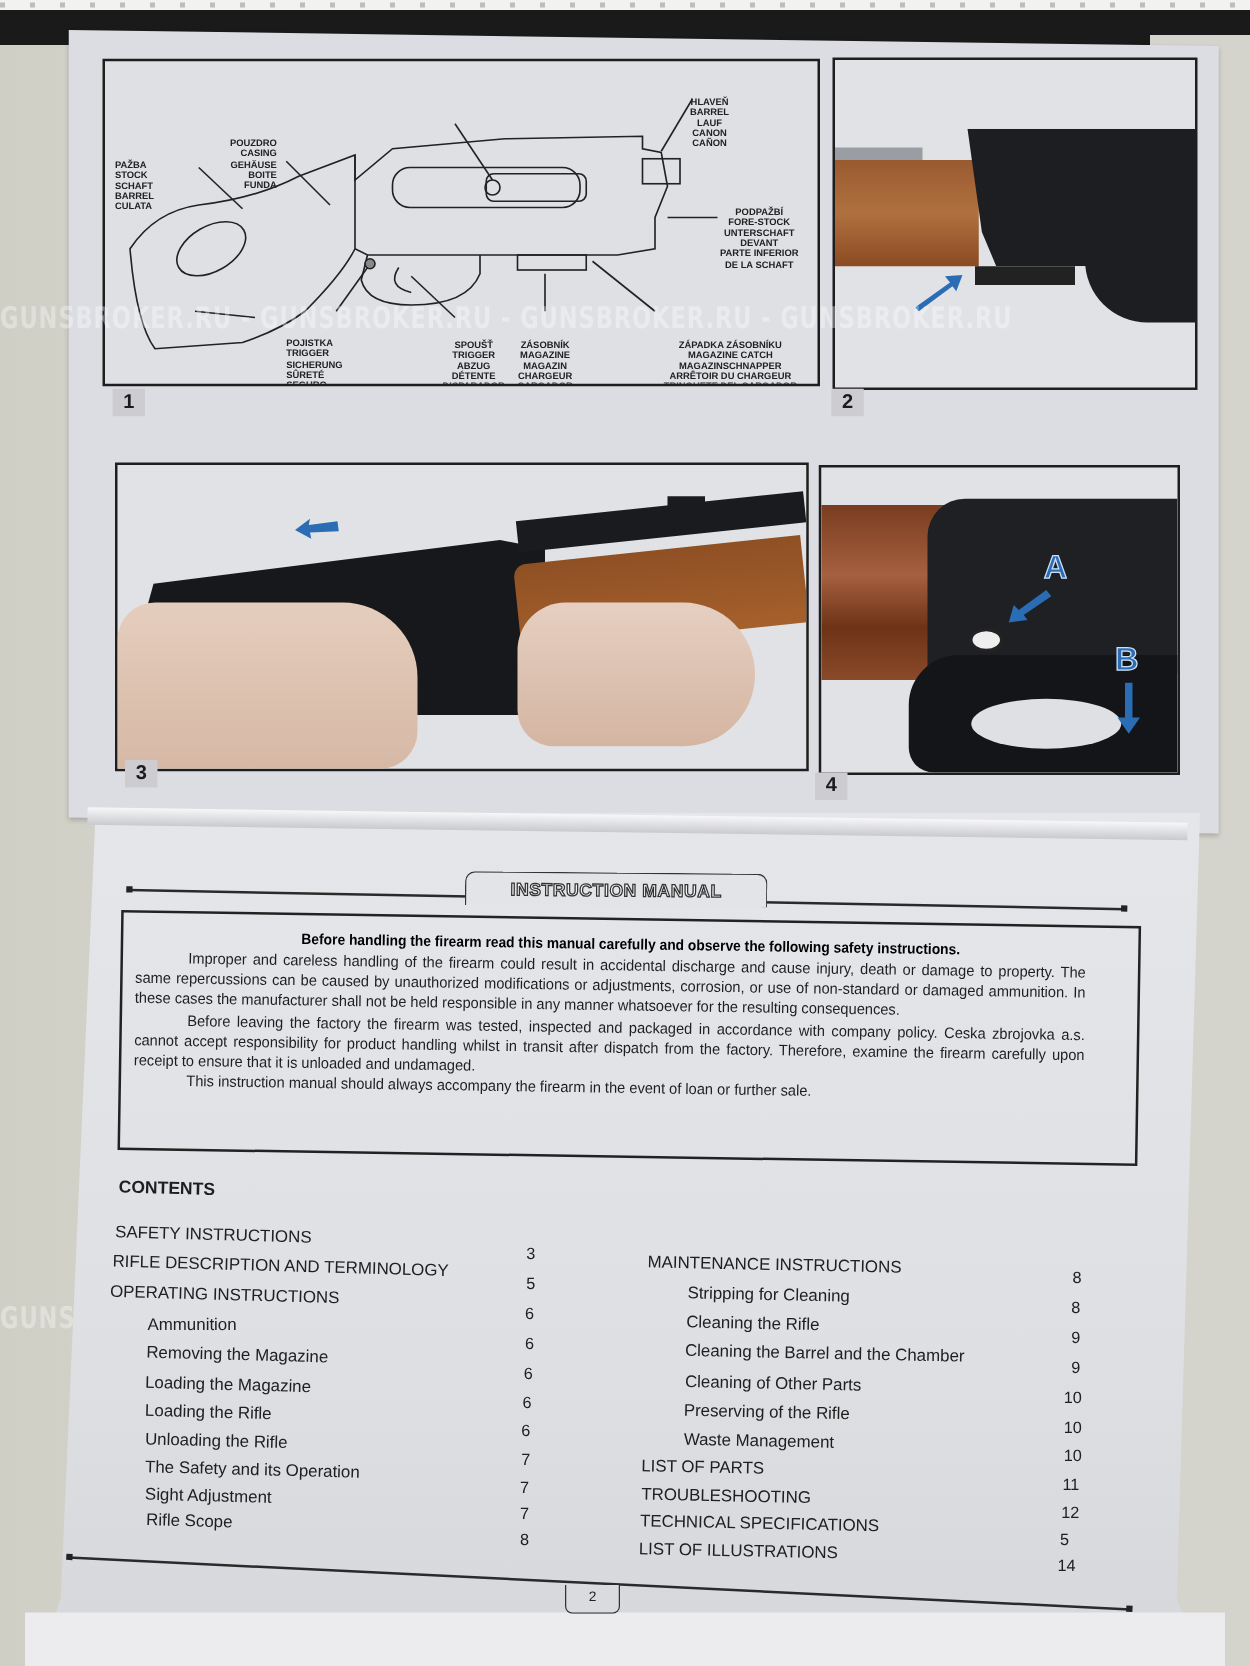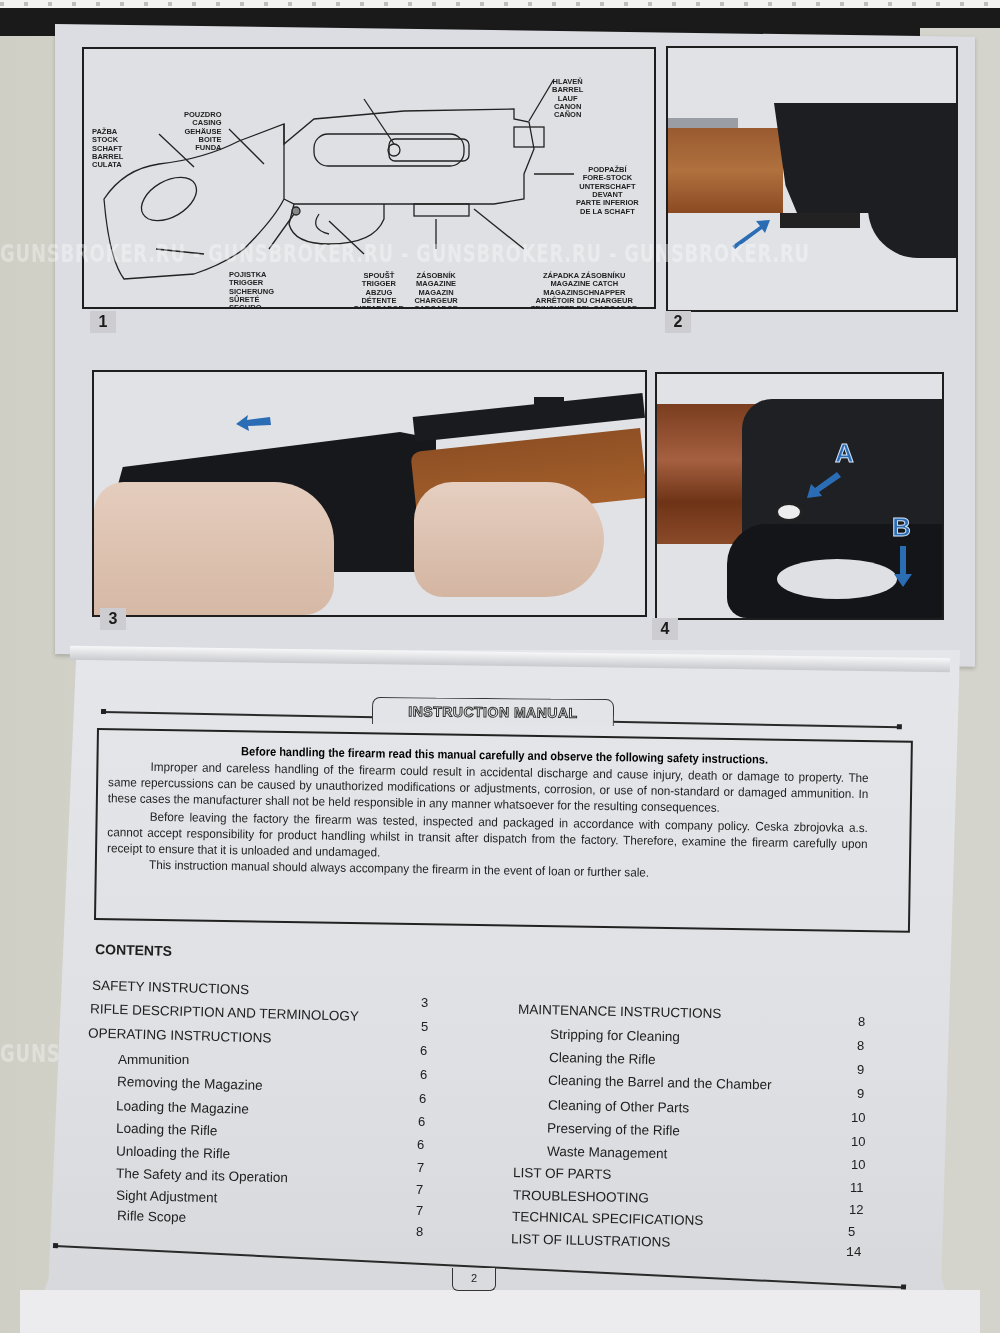--- a/index.html
+++ b/index.html
@@ -274,17 +274,17 @@
   <div class="pg" style="left:858px;top:1014px;">8</div>
   <div class="pg" style="left:857px;top:1038px;">8</div>
   <div class="pg" style="left:857px;top:1062px;">9</div>
   <div class="pg" style="left:857px;top:1086px;">9</div>
   <div class="pg" style="left:851px;top:1110px;">10</div>
   <div class="pg" style="left:851px;top:1134px;">10</div>
   <div class="pg" style="left:851px;top:1157px;">10</div>
   <div class="pg" style="left:850px;top:1180px;">11</div>
   <div class="pg" style="left:849px;top:1202px;">12</div>
   <div class="pg" style="left:848px;top:1224px;">5</div>
-  <div class="pg" style="left:846px;top:1245px;font-family:Liberation Mono, monospace;">14</div>
+  <div class="pg" style="left:846px;top:1245px;">14</div>
 </div>
 
 <div class="hrule" style="left:55px;top:1245px;width:850px;transform:rotate(2.8deg);"></div>
 <div class="page-num-tab">2</div>
 
 </body></html>

